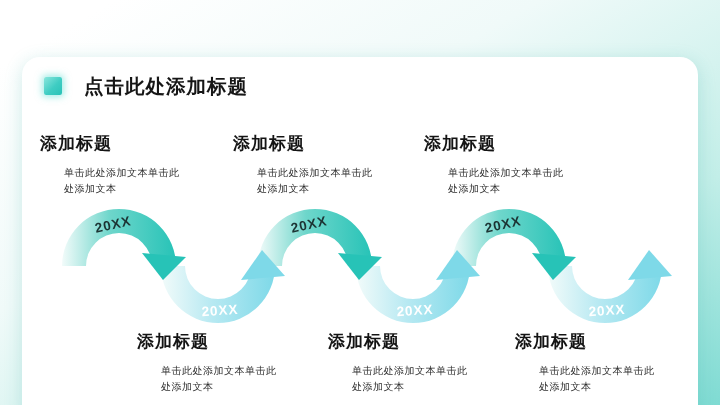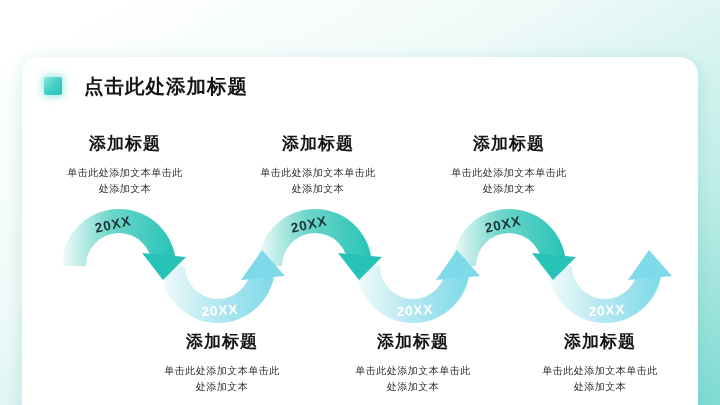--- a/index.html
+++ b/index.html
@@ -18,21 +18,21 @@
   .title-row{position:absolute;left:22px;top:14px;height:30px;}
   .title-square{
     position:absolute;left:0;top:6px;width:18px;height:18px;border-radius:2px;
     background:linear-gradient(135deg,#8ae6dd 0%,#3fcdc3 55%,#29c2b7 100%);
     box-shadow:0 0 7px 2px rgba(90,220,210,0.55);
   }
   .slide-title{
     position:absolute;left:40px;top:0;width:420px;white-space:nowrap;
     font-size:19.5px;font-weight:700;color:#161616;letter-spacing:1px;line-height:30px;
   }
-  .step{position:absolute;width:170px;text-align:center;}
+  .step{position:absolute;width:170px;text-align:left;}
   .step-heading{font-size:17px;font-weight:700;color:#141414;letter-spacing:1px;margin-bottom:10px;}
   .step-body{width:122px;margin:0 auto;font-size:10px;line-height:16px;color:#2e2e2e;letter-spacing:0.5px;}
   .wave-svg{position:absolute;left:23px;top:147px;}
   .year-label-top{font-size:13.5px;font-weight:700;letter-spacing:1px;}
   .year-label-bottom{font-size:13.5px;font-weight:700;letter-spacing:1px;}
 </style>
 </head>
 <body>
 
 <div class="slide-card">

